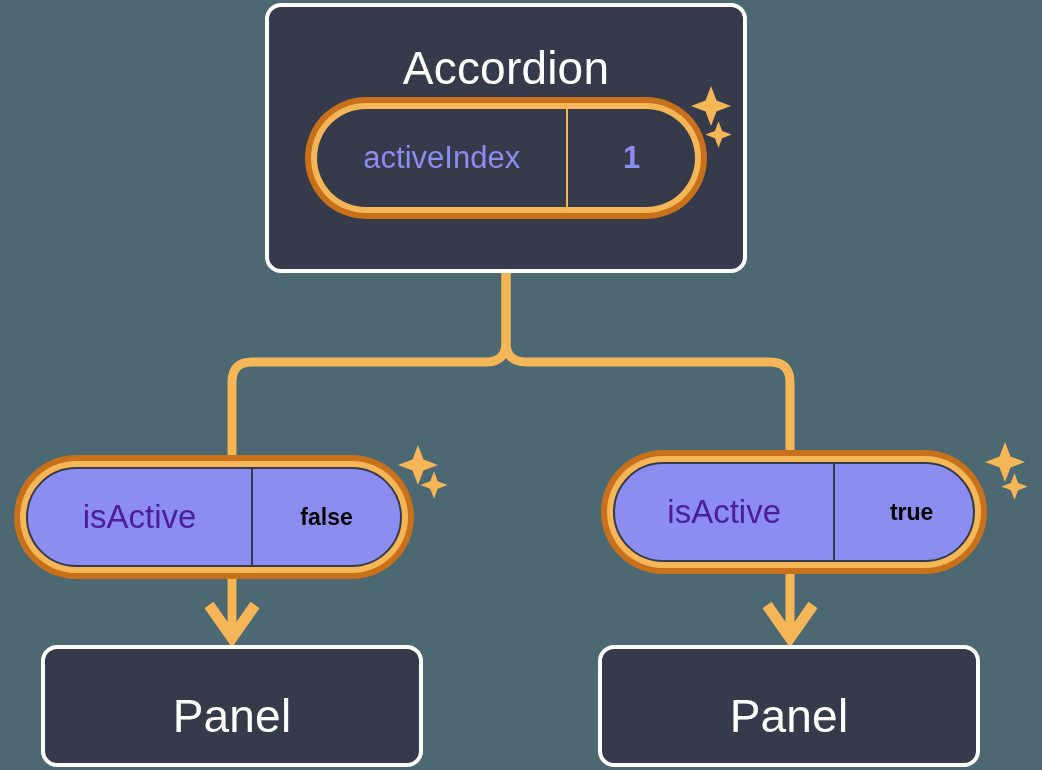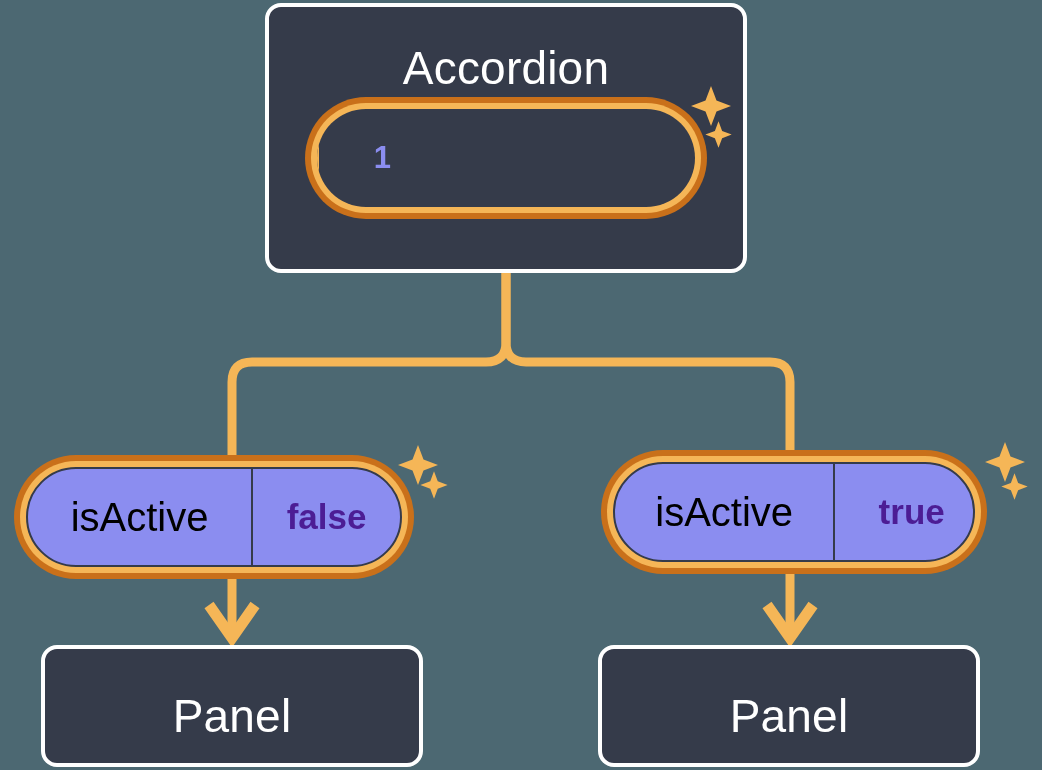--- a/index.html
+++ b/index.html
@@ -87,27 +87,27 @@
     font-size: 31px;
     font-weight: 400;
   }
   .pill-body.dark .pill-val {
     color: #8b8df0;
     font-size: 31px;
     font-weight: 700;
     border-left: 2px solid #f5b657;
   }
   .pill-body.purple .pill-key {
-    color: #000000;
-    font-size: 40px;
+    color: #4c1d95;
+    font-size: 33px;
     font-weight: 400;
   }
   .pill-body.purple .pill-val {
-    color: #4c1d95;
-    font-size: 35px;
+    color: #000000;
+    font-size: 23px;
     font-weight: 700;
     border-left: 2px solid #353b4a;
   }
 
   
   .sparkle {
     position: absolute;
     pointer-events: none;
   }
 </style>
@@ -128,20 +128,21 @@
     <path d="M 767 605 L 790 638 L 813 605" stroke="#f5b657" stroke-width="11" fill="none" stroke-linecap="butt" stroke-linejoin="miter"></path>
   </svg>
 
   <div class="card" style="left:265px; top:3px; width:482px; height:270px;">
     <div class="card-title" style="top:34px;">Accordion</div>
   </div>
 
   <div class="pill" style="left:305px; top:97px; width:402px; height:122px;">
     <div class="pill-mid">
       <div class="pill-body dark">
+        <div class="pill-key" style="width:66%;">activeIndex</div>
         <div class="pill-val" style="width:34%;">1</div>
       </div>
     </div>
   </div>
 
   <svg class="sparkle" style="left:689px; top:84px;" width="44" height="44" viewBox="0 0 44 44">
     <path d="M22 2 L27.5 16.5 L42 22 L27.5 27.5 L22 42 L16.5 27.5 L2 22 L16.5 16.5 Z" fill="#f5b657"></path>
   </svg>
   <svg class="sparkle" style="left:704px; top:120px;" width="29" height="29" viewBox="0 0 44 44">
     <path d="M22 2 L27.5 16.5 L42 22 L27.5 27.5 L22 42 L16.5 27.5 L2 22 L16.5 16.5 Z" fill="#f5b657"></path>

